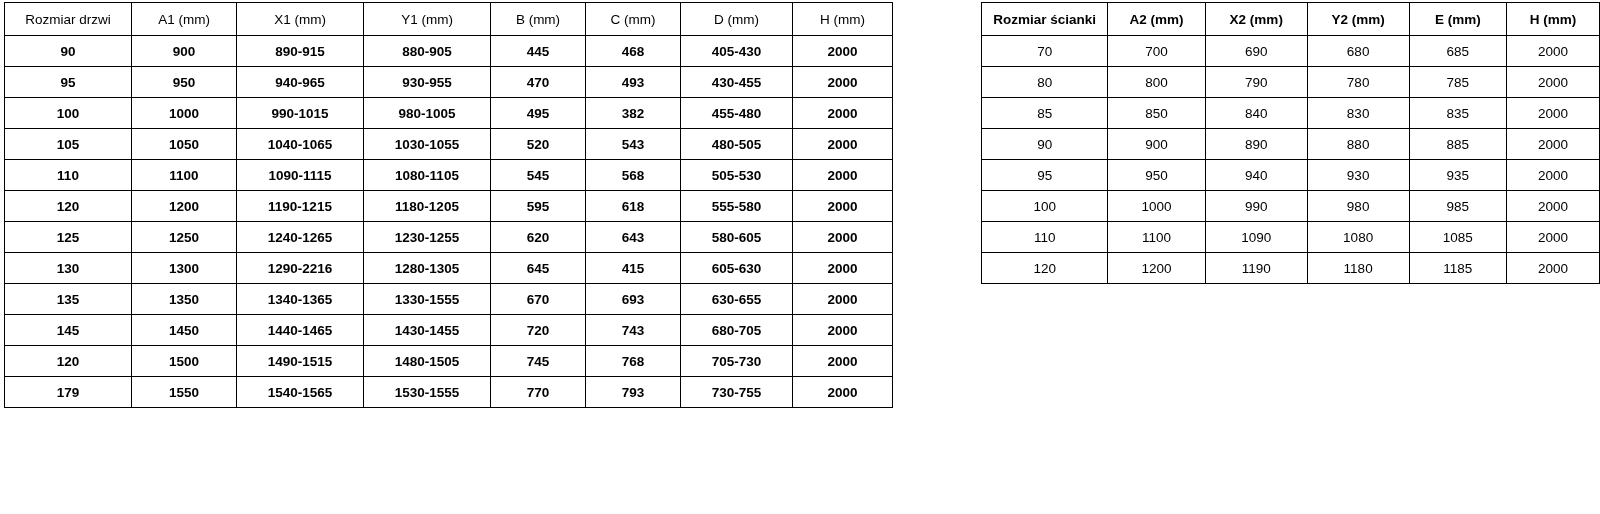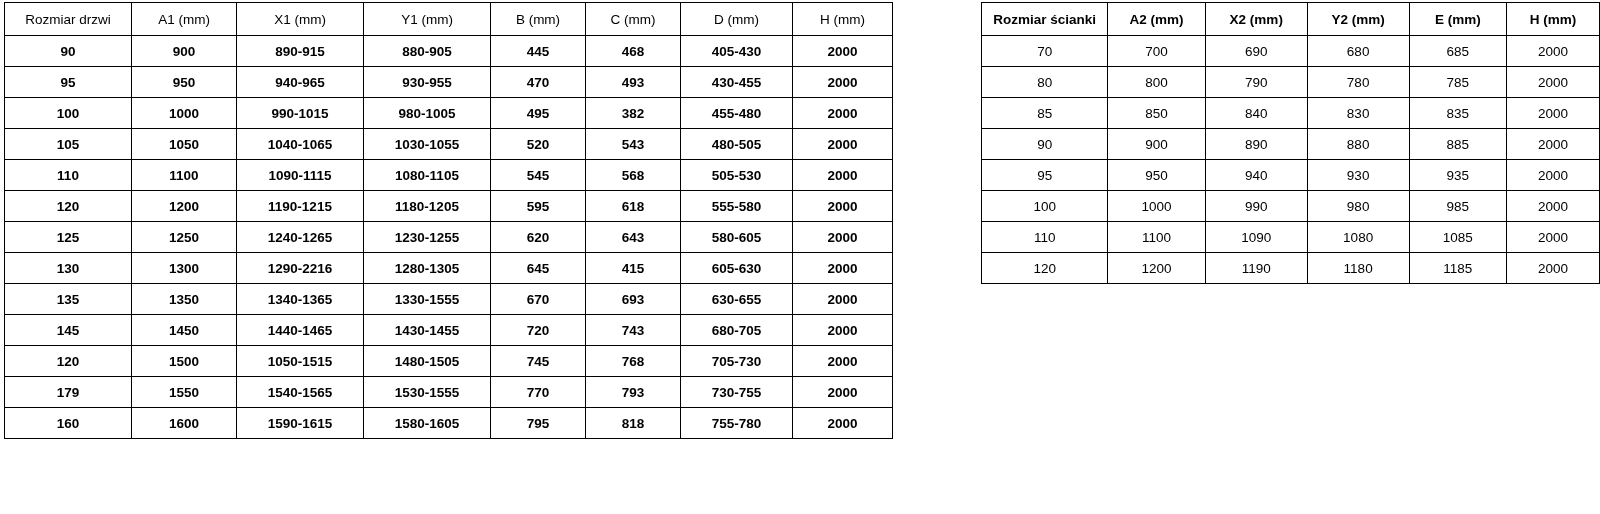--- a/index.html
+++ b/index.html
@@ -192,45 +192,35 @@
           <td>1440-1465</td>
           <td>1430-1455</td>
           <td>720</td>
           <td>743</td>
           <td>680-705</td>
           <td>2000</td>
         </tr>
         <tr>
           <td>120</td>
           <td>1500</td>
-          <td>1050-1515</td>
+          <td>1490-1515</td>
           <td>1480-1505</td>
           <td>745</td>
           <td>768</td>
           <td>705-730</td>
           <td>2000</td>
         </tr>
         <tr>
           <td>179</td>
           <td>1550</td>
           <td>1540-1565</td>
           <td>1530-1555</td>
           <td>770</td>
           <td>793</td>
           <td>730-755</td>
-          <td>2000</td>
-        </tr>
-        <tr>
-          <td>160</td>
-          <td>1600</td>
-          <td>1590-1615</td>
-          <td>1580-1605</td>
-          <td>795</td>
-          <td>818</td>
-          <td>755-780</td>
           <td>2000</td>
         </tr>
       </tbody>
     </table>
   </div>
 
   <div class="table-wrap" id="walls-wrap">
     <table id="walls-table">
       <colgroup>
         <col class="w0">

